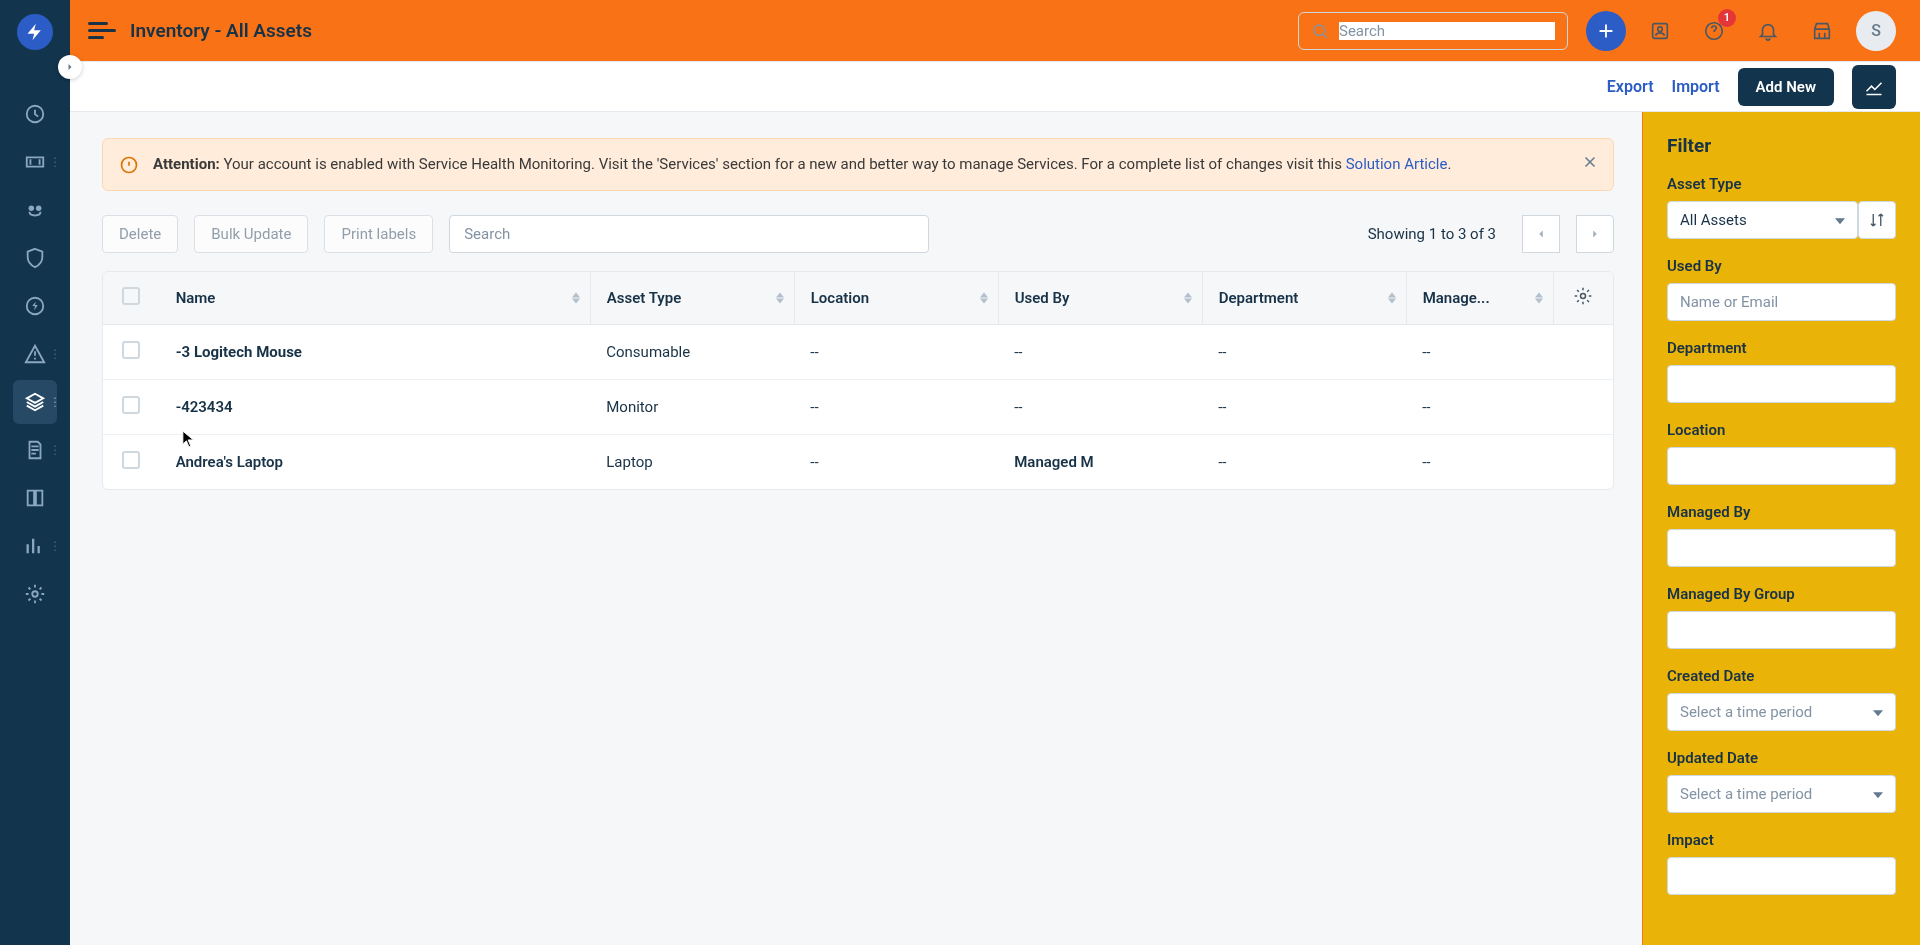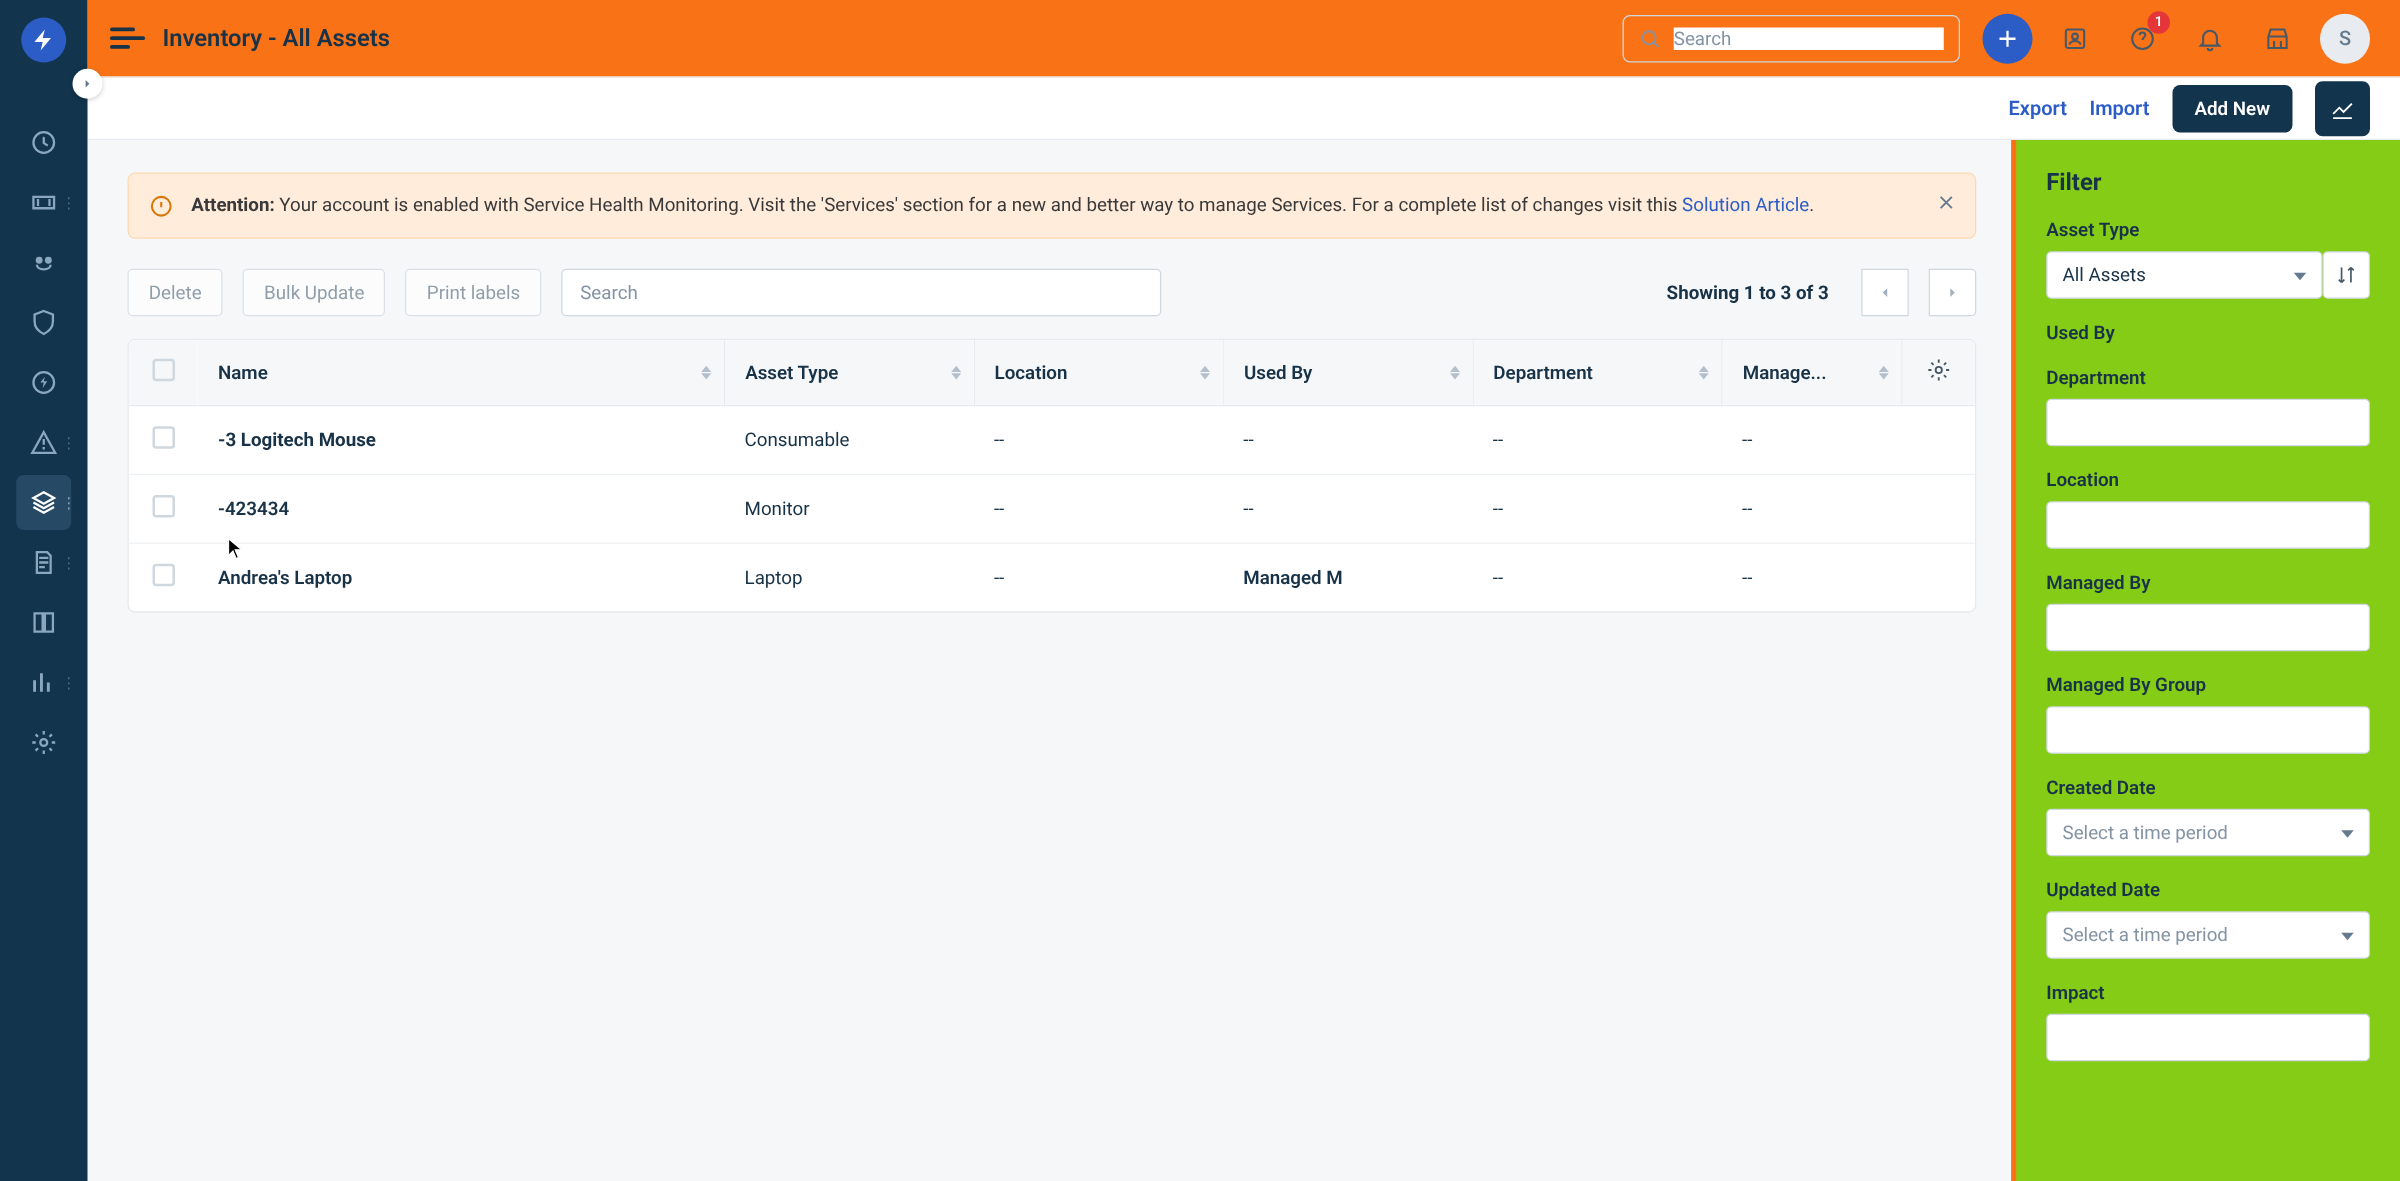--- a/index.html
+++ b/index.html
@@ -39,37 +39,37 @@
 
 
 .action-bar { height: 50px; background: #fff; display: flex; align-items: center; justify-content: flex-end; padding: 0 24px; gap: 18px; border-bottom: 1px solid #e6eaee; }
 .action-link { color: #2c5cc5; font-weight: 600; font-size: 16px; cursor: pointer; }
 .btn-primary { background: #12344d; color: #fff; border: none; padding: 10px 18px; border-radius: 6px; font-weight: 600; font-size: 15px; cursor: pointer; }
 .btn-icon-dark { width: 44px; height: 44px; background: #12344d; border-radius: 6px; border: none; display: flex; align-items: center; justify-content: center; cursor: pointer; }
 
 
 .content { flex: 1; display: flex; overflow: hidden; }
 .content-main { flex: 1; padding: 26px 28px 26px 32px; overflow: auto; }
-.content-filter { width: 311px; border-left: 4px solid #f97316; background: #84cc16; padding: 22px 24px; overflow: auto; }
+.content-filter { width: 278px; border-left: 1px solid #f97316; background: #eab308; padding: 22px 24px; overflow: auto; }
 
 
 .alert { background: #ffecdb; border: 1px solid #fed7b1; border-radius: 6px; padding: 14px 44px 14px 50px; position: relative; margin-bottom: 24px; font-size: 15px; color: #3a3a3a; line-height: 1.5; }
 .alert-icon { position: absolute; left: 16px; top: 16px; width: 20px; height: 20px; }
 .alert-close { position: absolute; right: 14px; top: 14px; cursor: pointer; width: 18px; height: 18px; }
 .alert strong { font-weight: 700; }
 .alert a { color: #2c5cc5; text-decoration: none; }
 
 
 .toolbar { display: flex; align-items: center; gap: 16px; margin-bottom: 18px; }
 .btn-ghost { background: #fff; border: 1px solid #cfd7df; color: #67798a; padding: 9px 16px; border-radius: 4px; font-size: 15px; cursor: pointer; opacity: 0.7; }
 .table-search { flex: 0 0 480px; }
 .table-search input { width: 100%; height: 38px; border: 1px solid #cfd7df; border-radius: 4px; padding: 0 14px; font-size: 15px; outline: none; }
 .table-search input::placeholder { color: #8393a4; }
 .toolbar-spacer { flex: 1; }
-.pagination-text { font-size: 15px; color: #183247; margin-right: 10px; font-weight: bold; }
+.pagination-text { font-size: 15px; color: #183247; margin-right: 10px; }
 .page-btn { width: 38px; height: 38px; border: 1px solid #cfd7df; background: #fff; display: flex; align-items: center; justify-content: center; cursor: pointer; }
 .page-btn:first-of-type { border-radius: 4px 0 0 4px; border-right: none; }
 .page-btn:last-of-type { border-radius: 0 4px 4px 0; }
 .page-btn svg { width: 14px; height: 14px; fill: #a1b0bf; }
 
 
 .table-wrap { background: #fff; border: 1px solid #e6eaee; border-radius: 6px; overflow: hidden; }
 table { width: 100%; border-collapse: collapse; }
 thead th { background: #f5f7f9; border-bottom: 1px solid #e6eaee; padding: 14px 16px; text-align: left; font-size: 15px; font-weight: 600; color: #183247; position: relative; }
 thead th:not(:first-child):not(:last-child) { border-right: 1px solid #e6eaee; }
@@ -364,20 +364,21 @@
           <button class="filter-sort-btn">
             <svg viewBox="0 0 24 24" width="18" height="18" fill="none" stroke="#475867" stroke-width="1.8">
                 <path d="M7 4v16m0 0l-3-3m3 3l3-3M17 20V4m0 0l3 3m-3-3l-3 3"></path>
               </svg>
           </button>
         </div>
       </div>
 
       <div class="filter-group">
         <label class="filter-label">Used By</label>
+        <input class="filter-input" placeholder="Name or Email" style="">
       </div>
 
       <div class="filter-group">
         <label class="filter-label">Department</label>
         <input class="filter-input" style="">
       </div>
 
       <div class="filter-group">
         <label class="filter-label">Location</label>
         <input class="filter-input" style="">

